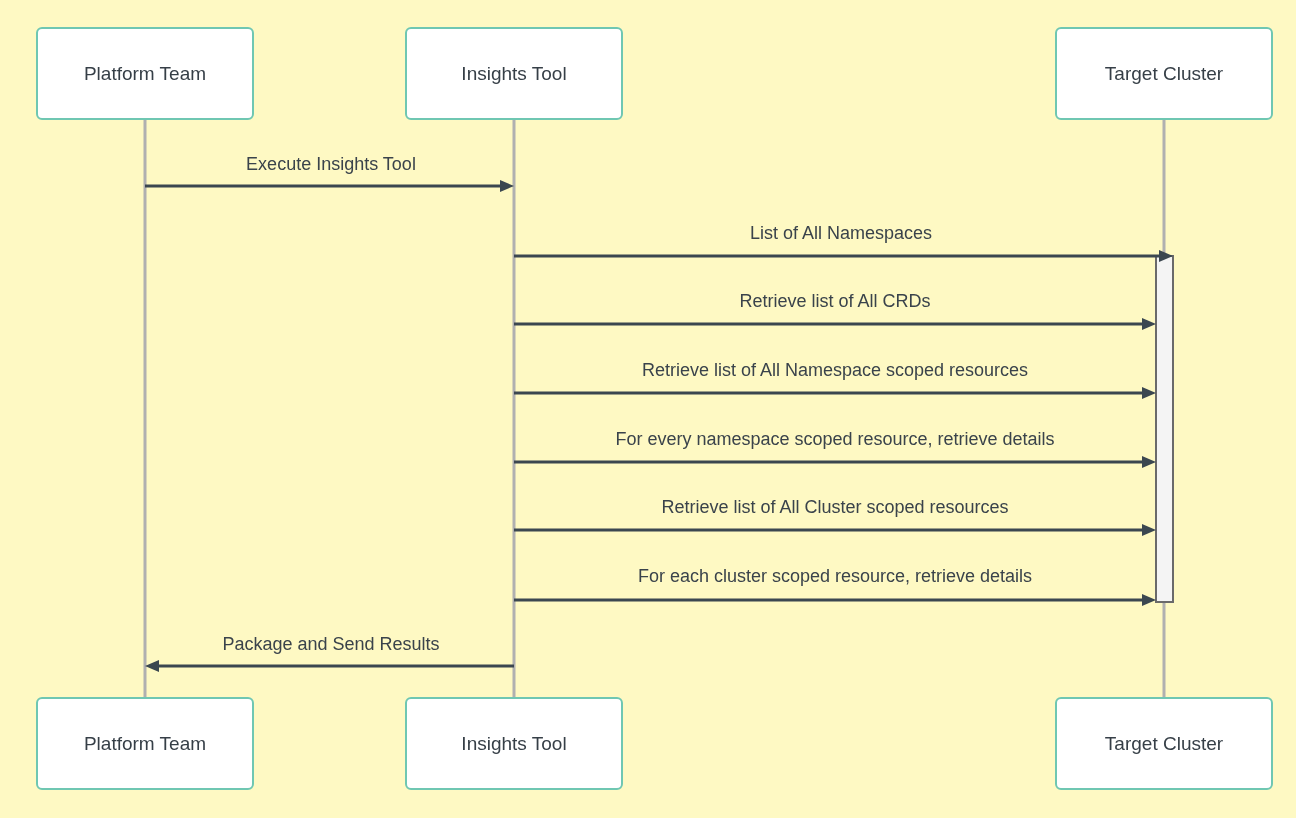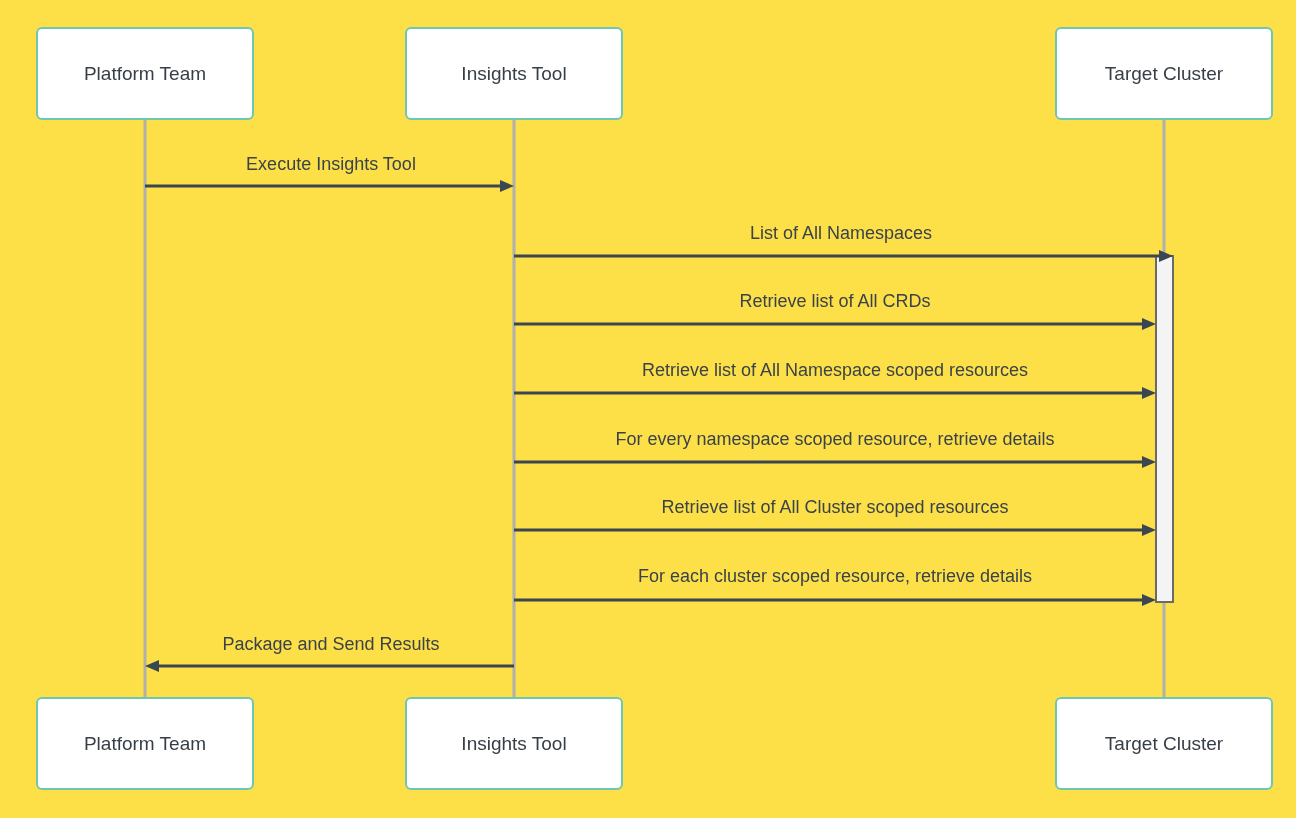--- a/index.html
+++ b/index.html
@@ -7,21 +7,21 @@
     padding: 0;
     background: #ffffff;
   }
   body {
     font-family: "Liberation Sans", sans-serif;
   }
   #diagram-root {
     position: relative;
     width: 1296px;
     height: 818px;
-    background: #fde047;
+    background: #fef9c3;
     overflow: hidden;
   }
   svg.seq-canvas {
     position: absolute;
     top: 0;
     left: 0;
     width: 1296px;
     height: 818px;
     display: block;
   }

